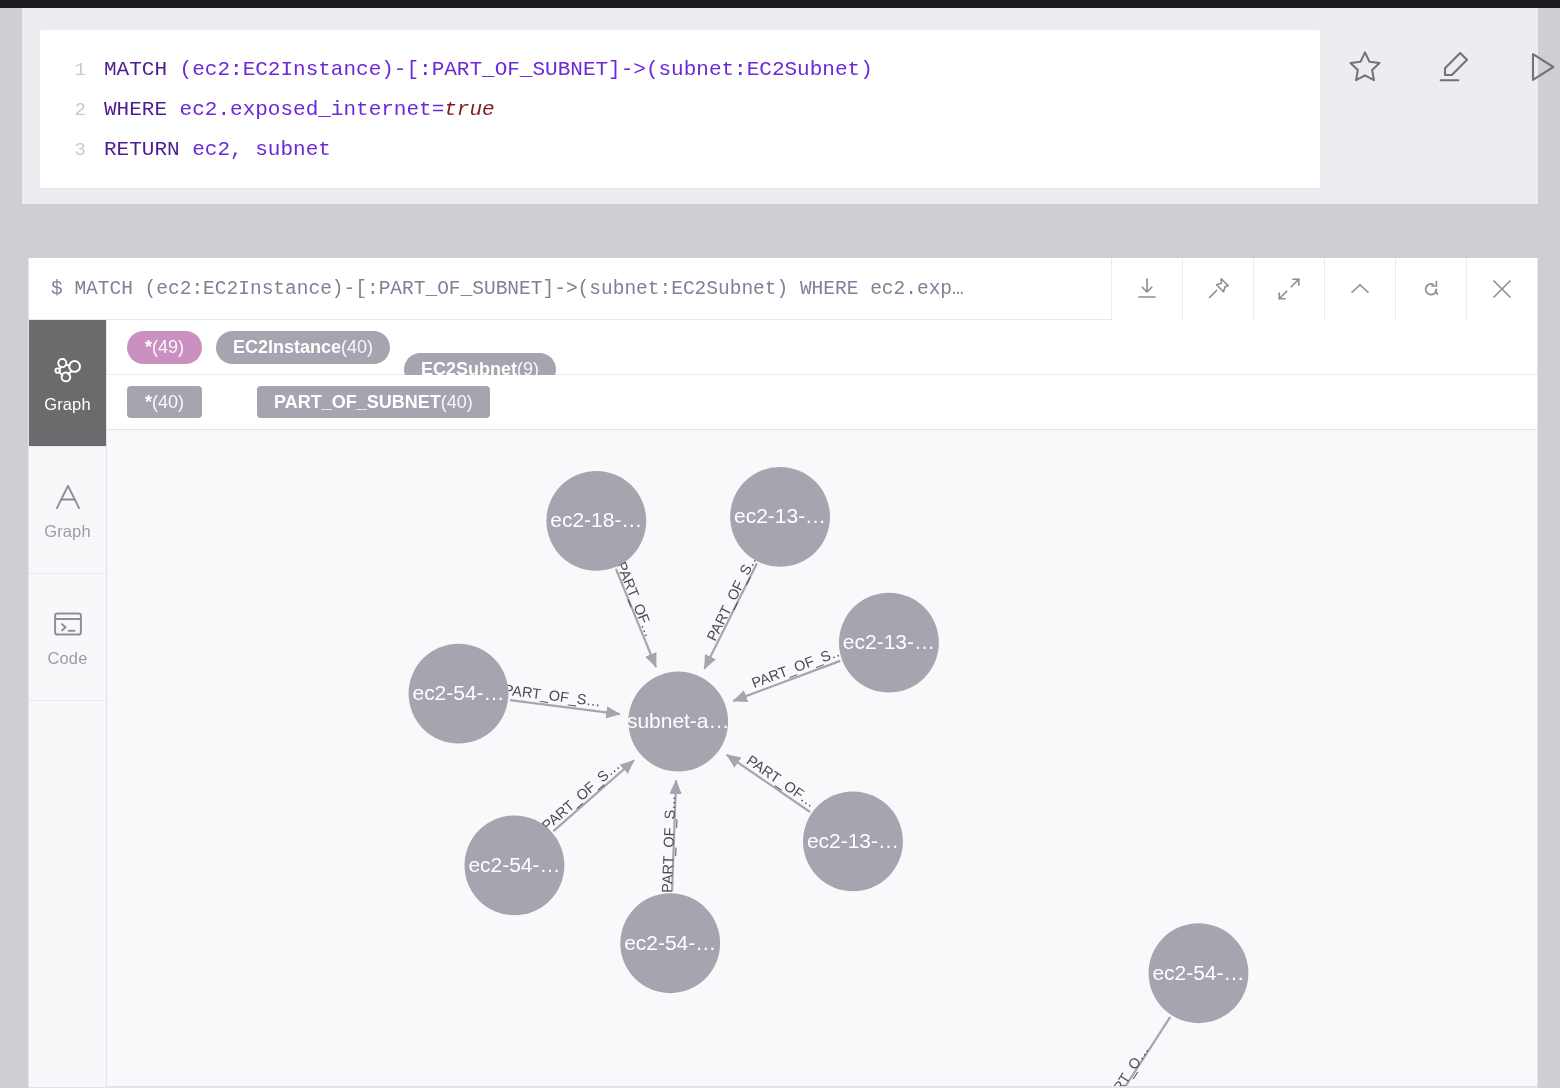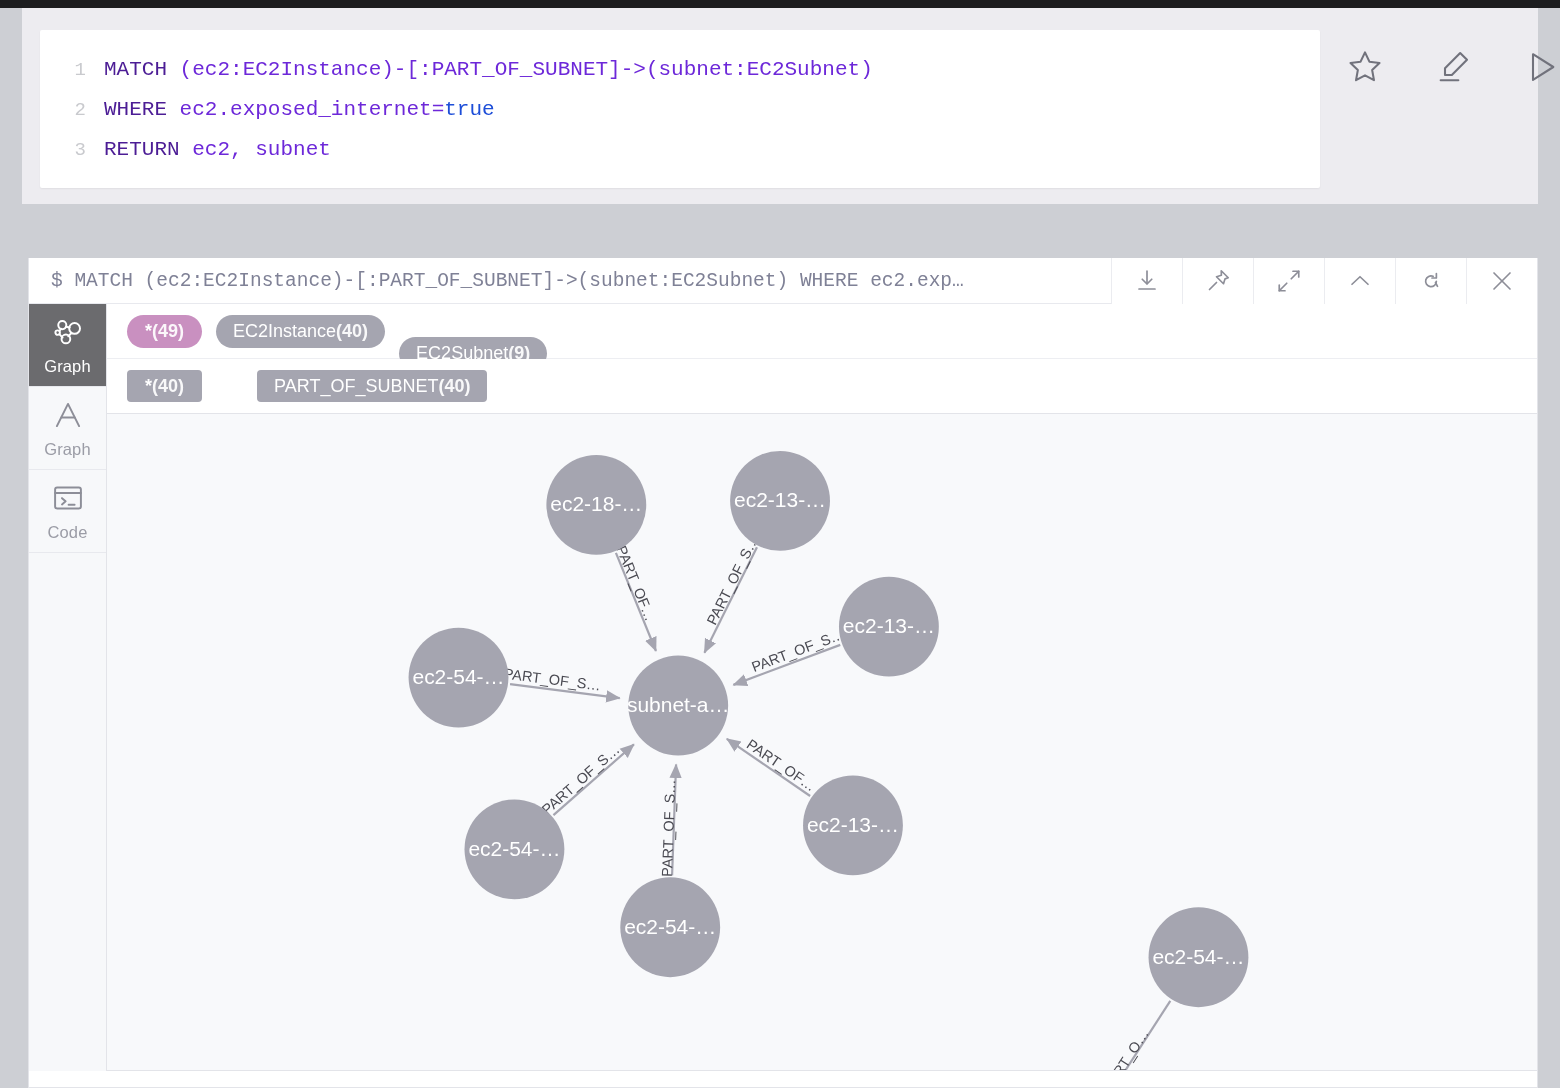--- a/index.html
+++ b/index.html
@@ -62,21 +62,21 @@
     width: 64px;
     text-align: right;
     padding-right: 18px;
     color: #c9cace;
     font-size: 19px;
     flex: 0 0 auto;
     user-select: none;
   }
   .ctext { color: #6d28d9; }
   .kw  { color: #4c1d95; }
-  .lit { color: #1d4ed8; }
+  .lit { color: #7f1d1d; font-style: italic; }
 
   .editor-actions {
     position: absolute;
     left: 1320px; top: 36px;
     display: flex;
     align-items: center;
     gap: 42px;
   }
   .ed-icon {
     width: 46px; height: 46px;
@@ -101,21 +101,21 @@
   .frame {
     position: absolute; left: 28px; top: 258px;
     width: 1510px; height: 830px;
     background: #ffffff;
     border: 1px solid #e3e4e9;
     border-top: none;
     overflow: hidden;
   }
   .frame-header {
     position: relative;
-    height: 46px;
+    height: 62px;
     background: #ffffff;
     border-bottom: 1px solid #e8e9ee;
     display: flex;
     align-items: center;
   }
   .frame-title {
     flex: 1 1 auto;
     padding-left: 22px;
     font-family: "Liberation Mono", "DejaVu Sans Mono", monospace;
     font-size: 19.5px;
@@ -145,21 +145,21 @@
     display: flex;
   }
 
   .side-nav {
     width: 78px;
     flex: 0 0 auto;
     background: #f7f8fa;
     border-right: 1px solid #e3e4e9;
   }
   .side-item {
-    height: 83px;
+    height: 127px;
     display: flex;
     flex-direction: column;
     align-items: center;
     justify-content: center;
     gap: 7px;
     border-bottom: 1px solid #e8e9ee;
     cursor: pointer;
     color: #9b9ca6;
   }
   .side-item.active {
@@ -204,22 +204,22 @@
     cursor: pointer;
     white-space: nowrap;
   }
   .chip.star { padding: 0 18px; }
   .chip.pink { background: #c990c0; }
   .chip.rel {
     border-radius: 4px;
     height: 32px;
     font-weight: bold;
   }
-  .chip .cnt { font-weight: bold; opacity: .93; }
-  .chip .nm  { font-weight: normal; }
+  .chip .cnt { font-weight: normal; opacity: .93; }
+  .chip .nm  { font-weight: bold; }
   .chip.star .nm { font-weight: bold; }
 
   .canvas-wrap {
     flex: 1 1 auto;
     position: relative;
     background: #f8f9fb;
     border-bottom: 1px solid #e3e4e9;
     overflow: hidden;
   }
   .canvas-wrap svg { display: block; width: 100%; height: 100%; }

